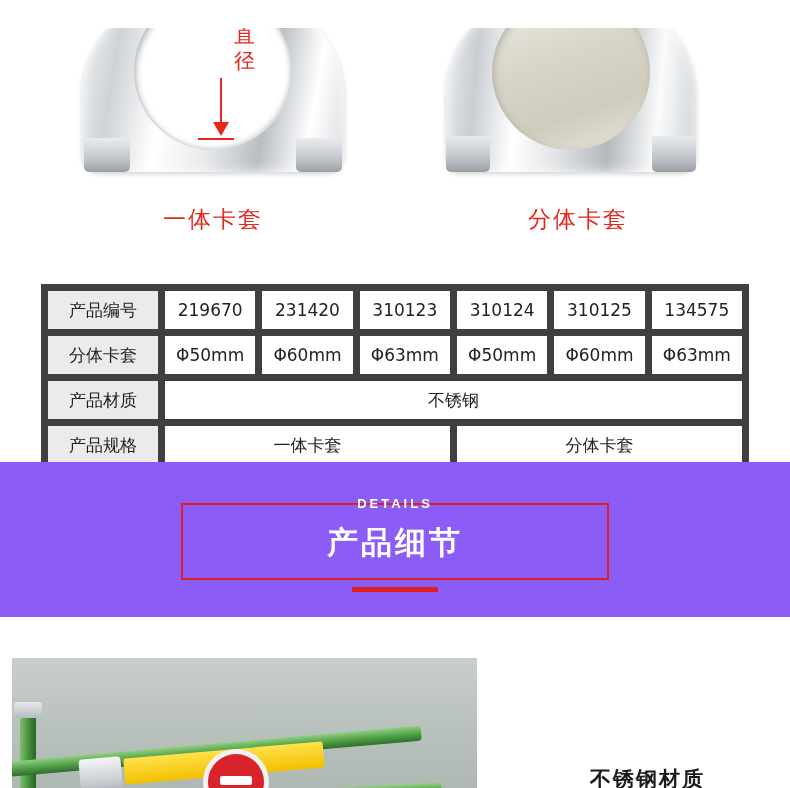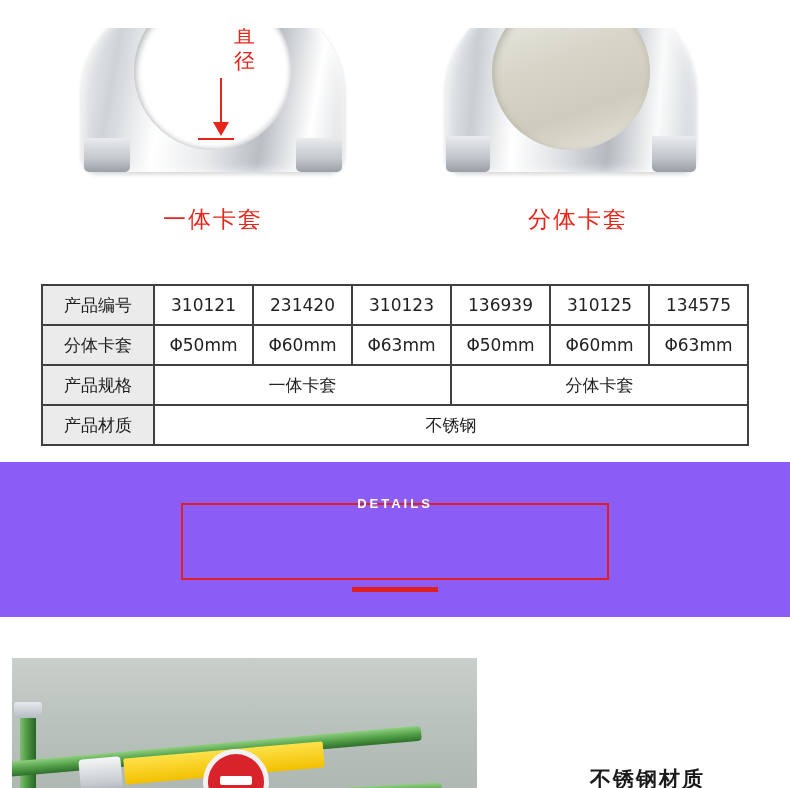--- a/index.html
+++ b/index.html
@@ -162,21 +162,21 @@
     left: 41px;
     top: 256px;
     width: 708px;
   }
   table.spec {
     border-collapse: collapse;
     width: 708px;
     table-layout: fixed;
   }
   table.spec td {
-    border: 2px solid #404040;
+    border: 7px solid #404040;
     height: 36px;
     text-align: center;
     vertical-align: middle;
     font-size: 17px;
     color: #222222;
     font-family: "DejaVu Sans", sans-serif;
   }
   table.spec td.rowhead {
     background: #ebebeb;
     width: 108px;
@@ -371,52 +371,53 @@
 
     <div class="caption caption-left">一体卡套</div>
     <div class="caption caption-right">分体卡套</div>
   </div>
 
   <div class="spec-table-wrap">
     <table class="spec">
       <tbody>
           <tr>
         <td class="rowhead">产品编号</td>
-        <td>310121</td>
+        <td>219670</td>
         <td>231420</td>
         <td>310123</td>
-        <td>136939</td>
+        <td>310124</td>
         <td>310125</td>
         <td>134575</td>
       </tr>
       <tr>
         <td class="rowhead">分体卡套</td>
         <td>Φ50mm</td>
         <td>Φ60mm</td>
         <td>Φ63mm</td>
         <td>Φ50mm</td>
         <td>Φ60mm</td>
         <td>Φ63mm</td>
       </tr>
       <tr>
+        <td class="rowhead">产品材质</td>
+        <td colspan="6">不锈钢</td>
+      </tr>
+      <tr>
         <td class="rowhead">产品规格</td>
         <td colspan="3">一体卡套</td>
         <td colspan="3">分体卡套</td>
       </tr>
-      <tr>
-        <td class="rowhead">产品材质</td>
-        <td colspan="6">不锈钢</td>
-      </tr>
     </tbody>
       </table>
   </div>
 
   <div class="details-banner">
     <div class="details-box"></div>
     <div class="details-en">DETAILS</div>
+    <div class="details-cn">产品细节</div>
     <div class="details-underline"></div>
   </div>
 
   <div class="bottom-section">
     <div class="bottom-left-photo">
       <div class="post-left"></div>
       <div class="post-left-cap"></div>
       <div class="rail-a"></div>
       <div class="rail-b"></div>
       <div class="clamp-photo"></div>

